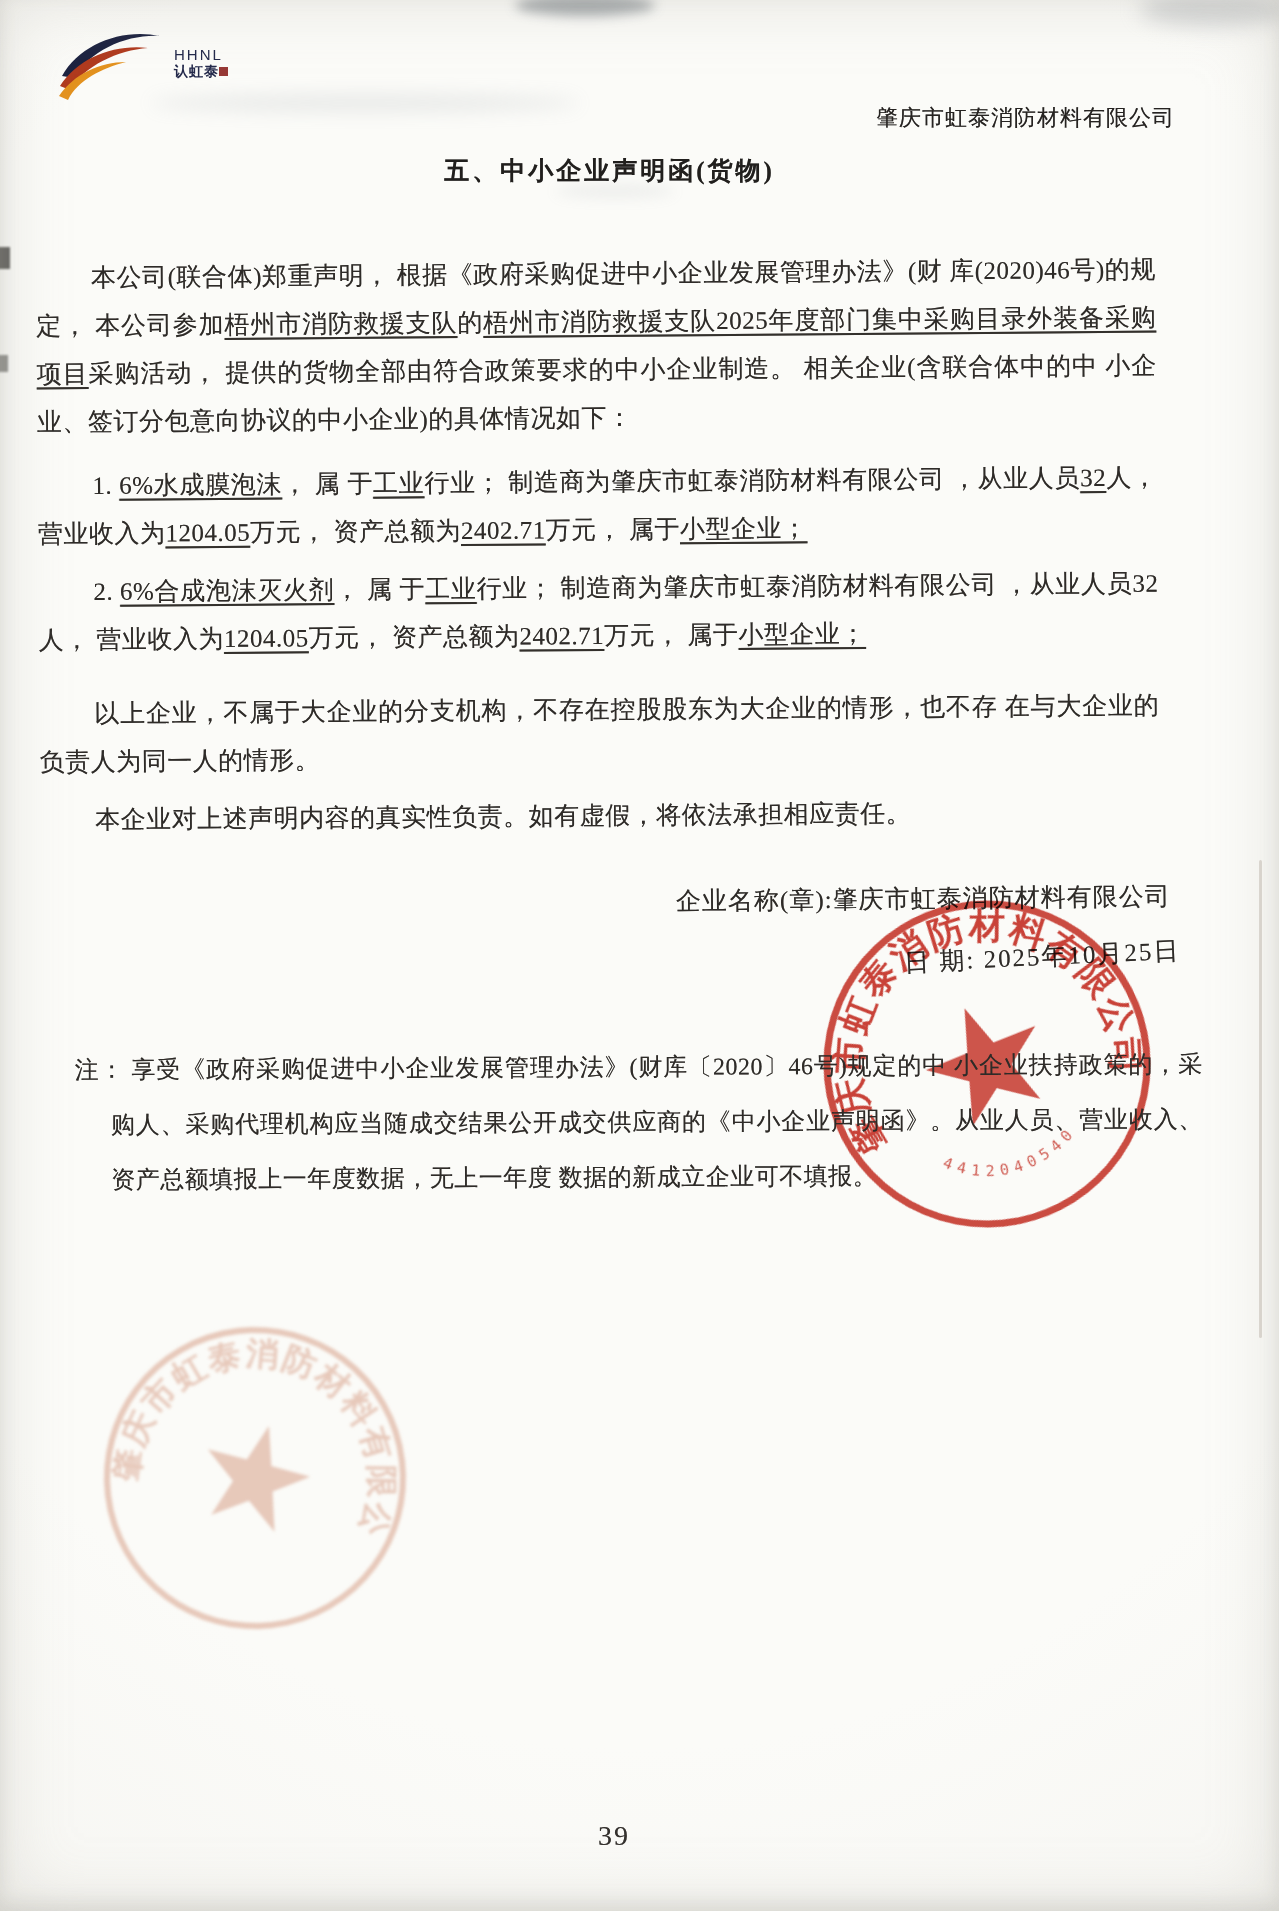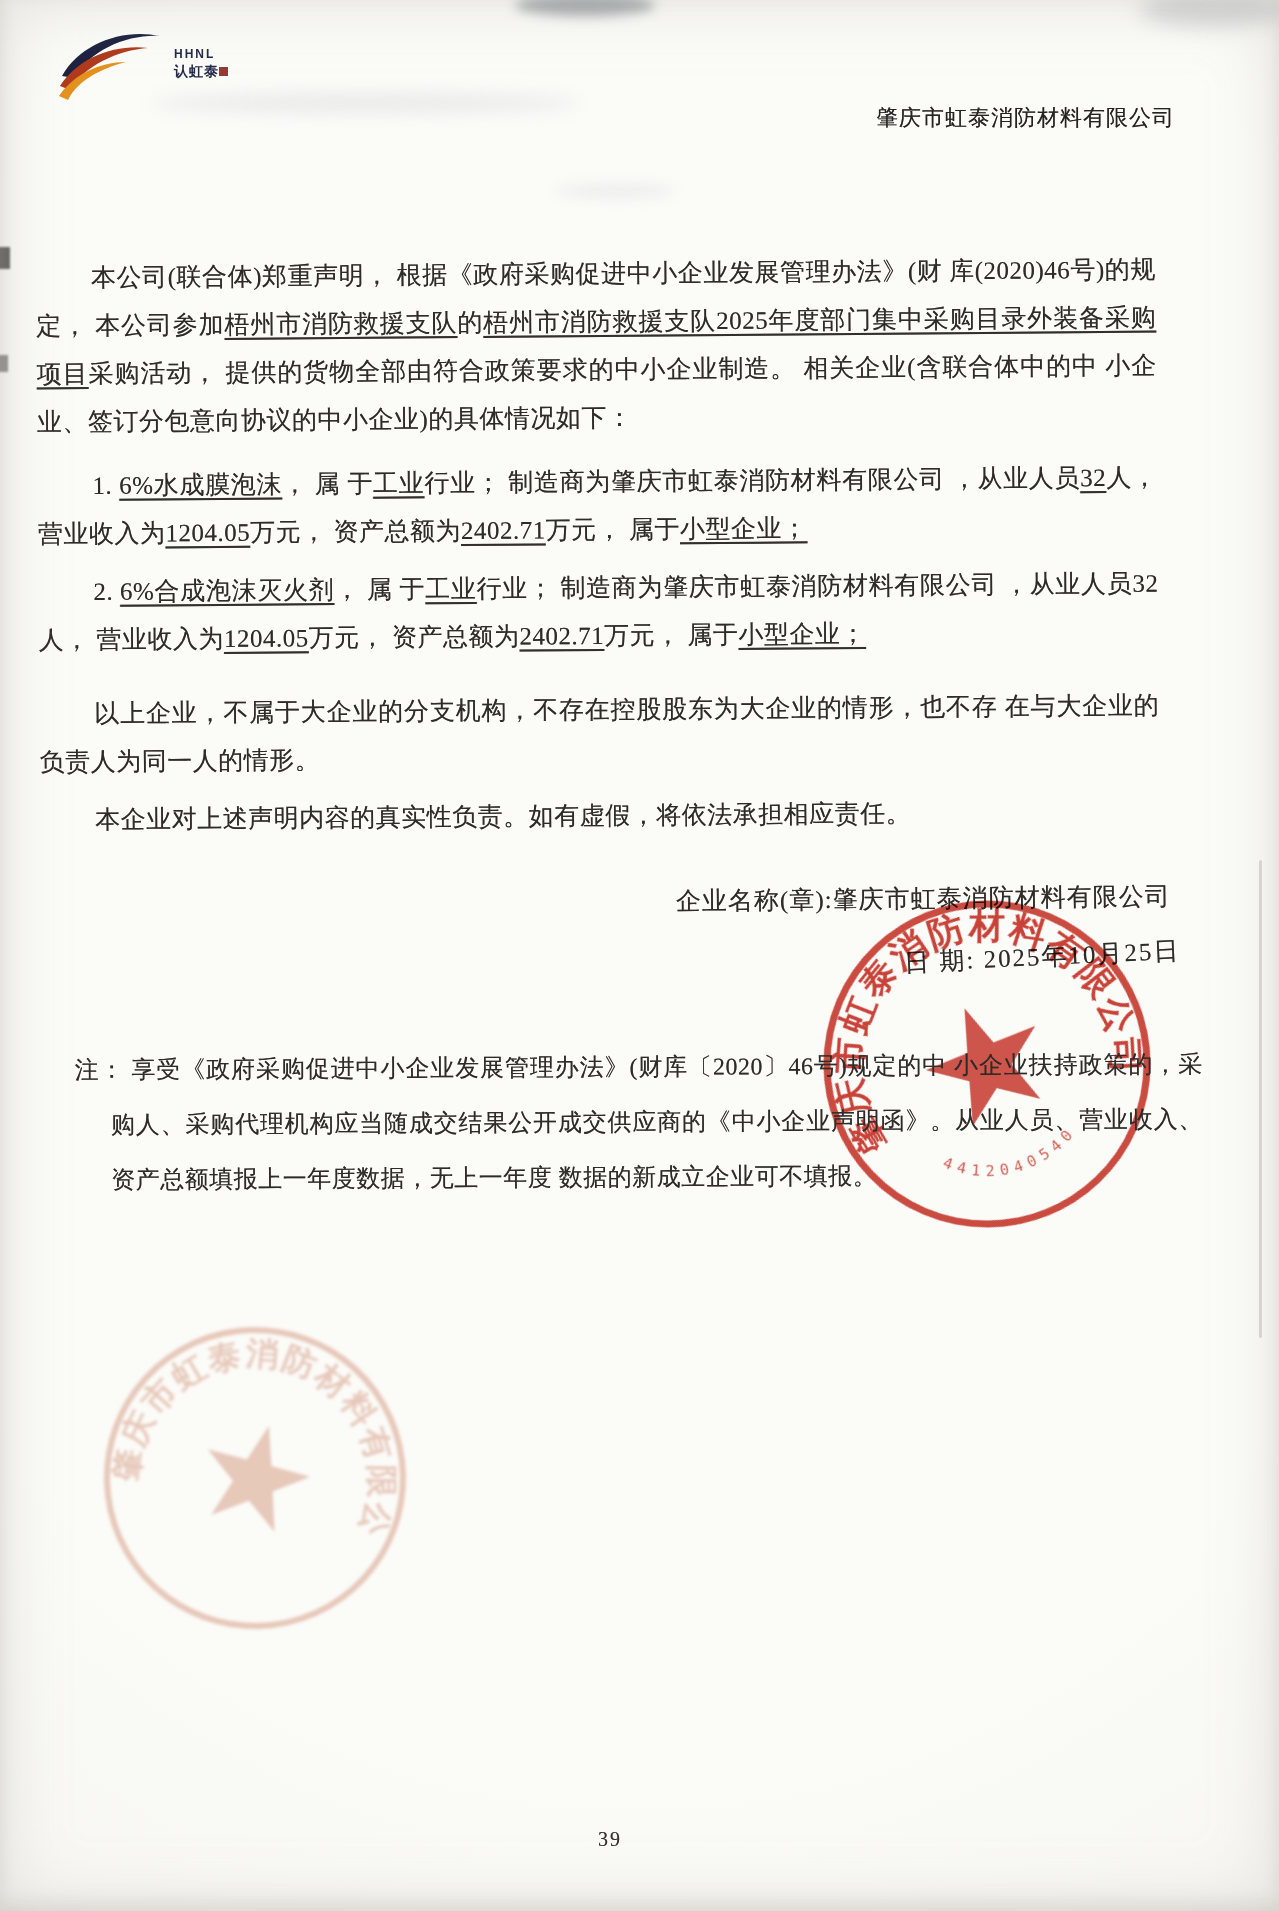--- a/index.html
+++ b/index.html
@@ -21,21 +21,21 @@
   .sm-top-right{right:-10px;top:-8px;width:150px;height:34px;background:#b6b9bb;filter:blur(10px);opacity:.55;}
   .sm-under-logo{left:150px;top:94px;width:430px;height:18px;background:#a7adb1;filter:blur(9px);opacity:.22;}
   .sm-above-title{left:555px;top:184px;width:120px;height:14px;background:#9aa0a4;filter:blur(7px);opacity:.14;}
   .mark-left{position:absolute;background:#3b3a37;filter:blur(1.2px);}
   .ml1{left:-2px;top:247px;width:12px;height:22px;opacity:.8;}
   .ml2{left:-2px;top:355px;width:10px;height:17px;opacity:.55;}
   .edge-line-right{position:absolute;left:1259px;top:860px;width:3px;height:478px;background:#c7bfb6;opacity:.55;border-radius:2px;filter:blur(.4px);}
   
   .logo{position:absolute;left:52px;top:24px;display:flex;align-items:flex-start;}
   .logo-text{margin-left:4px;margin-top:22px;line-height:17px;color:#242a4b;}
-  .logo-line1{font-size:12px;font-weight:bold;letter-spacing:2px;font-family:"Liberation Sans","DejaVu Sans",sans-serif;}
+  .logo-line1{font-size:15px;font-weight:normal;letter-spacing:2px;font-family:"Liberation Sans","DejaVu Sans",sans-serif;}
   .logo-line2{font-size:14px;font-weight:bold;letter-spacing:1px;display:flex;align-items:center;gap:0;font-family:"Liberation Sans","DejaVu Sans",sans-serif;}
   .logo-square{display:inline-block;width:9px;height:9px;background:#8c2420;opacity:.9;}
   .logo svg{filter:blur(.4px);}
   
   .header-company{position:absolute;top:103px;right:104px;font-size:22px;letter-spacing:1px;color:#262321;text-shadow:0 0 .5px rgba(40,40,40,.6);}
   .doc-title{position:absolute;top:154px;left:0;right:60px;margin:0 auto;width:fit-content;
     font-size:25px;font-weight:bold;letter-spacing:3px;color:#211f1d;text-shadow:0 0 .6px rgba(30,30,30,.65);}
   
   .content{position:absolute;left:38px;top:250px;width:1120px;transform:rotate(-.45deg);}
   .content p{margin:0;font-size:25px;line-height:48px;letter-spacing:.5px;text-align:justify;
@@ -55,22 +55,22 @@
   
   .note{position:absolute;left:75px;top:1040px;width:1092px;font-size:24px;line-height:55px;letter-spacing:.5px;
     padding-left:36px;text-indent:-36px;text-align:justify;transform:rotate(-.3deg);
     text-shadow:0 0 .6px rgba(45,42,38,.55);}
   
   .seal-main{position:absolute;left:817px;top:894px;transform:rotate(-22deg);opacity:.92;
     mix-blend-mode:multiply;filter:blur(.5px) saturate(1.05);}
   .seal-faded{position:absolute;left:95px;top:1318px;transform:rotate(15deg);opacity:.42;
     mix-blend-mode:multiply;filter:blur(1.6px);}
   
-  .page-number{position:absolute;left:598px;top:1820px;font-size:20px;letter-spacing:2px;color:#34312e;
-    text-shadow:0 0 .5px rgba(45,42,38,.5);margin-top:8px;}
+  .page-number{position:absolute;left:598px;top:1820px;font-size:28px;letter-spacing:2px;color:#34312e;
+    text-shadow:0 0 .5px rgba(45,42,38,.5);}
 </style>
 </head>
 <body>
 
 <div class="page">
 
   <div class="smudge sm-top-center"></div>
   <div class="smudge sm-top-right"></div>
   <div class="smudge sm-under-logo"></div>
   <div class="smudge sm-above-title"></div>
@@ -88,20 +88,21 @@
       <div class="logo-line1">HHNL</div>
       <div class="logo-line2">
         <span>认虹泰</span>
         <span class="logo-square"></span>
       </div>
     </div>
   </div>
 
   <div class="header-company">肇庆市虹泰消防材料有限公司</div>
 
+  <div class="doc-title">五、中小企业声明函(货物)</div>
 
   <div class="content">
     <p class="indent"><span>本公司(联合体)郑重声明， 根据《政府采购促进中小企业发展管理办法》(财 库(2020)46号)的规定， 本公司参加</span><span class="u">梧州市消防救援支队</span><span>的</span><span class="u">梧州市消防救援支队2025年度部门集中采购目录外装备采购项目</span><span>采购活动， 提供的货物全部由符合政策要求的中小企业制造。 相关企业(含联合体中的中 小企业、签订分包意向协议的中小企业)的具体情况如下：</span></p>
     <p class="item mt1"><span>1. </span><span class="u">6%水成膜泡沫</span><span>， 属 于</span><span class="u">工业</span><span>行业； 制造商为肇庆市虹泰消防材料有限公司 ，从业人员</span><span class="u">32</span><span>人， 营业收入为</span><span class="u">1204.05</span><span>万元， 资产总额为</span><span class="u">2402.71</span><span>万元， 属于</span><span class="u">小型企业；</span></p>
     <p class="item mt2"><span>2. </span><span class="u">6%合成泡沫灭火剂</span><span>， 属 于</span><span class="u">工业</span><span>行业； 制造商为肇庆市虹泰消防材料有限公司 ，从业人员32人， 营业收入为</span><span class="u">1204.05</span><span>万元， 资产总额为</span><span class="u">2402.71</span><span>万元， 属于</span><span class="u">小型企业；</span></p>
     <p class="indent mt3">以上企业，不属于大企业的分支机构，不存在控股股东为大企业的情形，也不存 在与大企业的负责人为同一人的情形。</p>
     <p class="indent mt4">本企业对上述声明内容的真实性负责。如有虚假，将依法承担相应责任。</p>
   </div>
 
   <div class="sig-company">企业名称(章):肇庆市虹泰消防材料有限公司</div>

